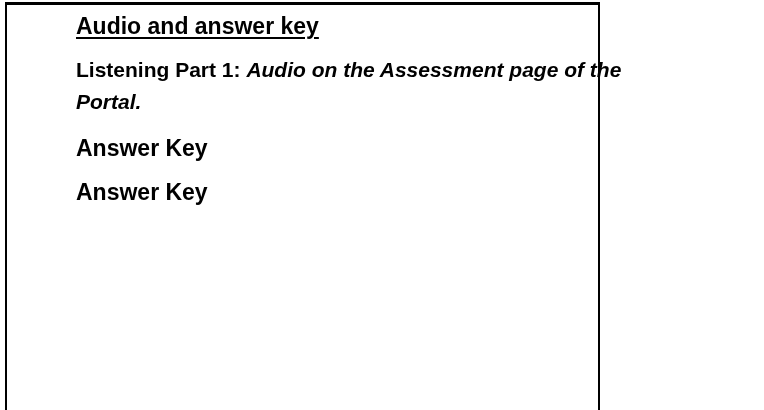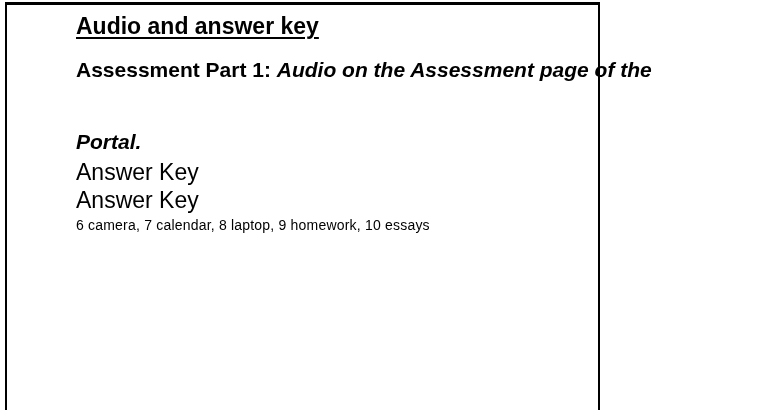--- a/index.html
+++ b/index.html
@@ -43,27 +43,27 @@
     text-decoration-thickness: 2px;
     text-underline-offset: 3px;
   }
   .part-heading {
     font-size: 21px;
     font-weight: bold;
     line-height: 32px;
     max-width: 600px;
   }
   .part-heading .detail { font-style: italic; }
-  .part-heading .detail-line2 { display: block; font-style: italic; margin-top: 40px; }
+  .part-heading .detail-line2 { display: block; font-style: italic; }
   .section-1 .part-heading { margin-top: 14px; }
   .section-2 .part-heading { margin-top: 46px; }
   .answer-key-heading {
-    margin-top: 0;
+    margin-top: 16px;
     font-size: 23px;
-    font-weight: normal;
+    font-weight: bold;
     line-height: 28px;
   }
   .answers-line {
     margin-top: 2px;
     font-size: 14px;
     font-weight: normal;
     line-height: 18px;
     letter-spacing: 0.2px;
   }
 </style>
@@ -71,27 +71,26 @@
 <body>
 
 <div class="page">
   <div class="doc-box"></div>
   <div class="content">
 
     <div class="doc-title">Audio and answer key</div>
 
 
     <div class="section-1">
-      <p class="part-heading"><span>Assessment Part 1:</span><span> </span><span class="detail">Audio on the Assessment page of the</span><span class="detail-line2">Portal.</span></p>
+      <p class="part-heading"><span>Listening Part 1:</span><span> </span><span class="detail">Audio on the Assessment page of the</span><span class="detail-line2">Portal.</span></p>
 
       <div class="answer-key-heading">Answer Key</div>
 
     </div>
 
     <div class="section-2">
 
       <div class="answer-key-heading">Answer Key</div>
 
-      <div class="answers-line">6 camera, 7 calendar, 8 laptop, 9 homework, 10 essays</div>
     </div>
 
   </div>
 </div>
 
 </body></html>

